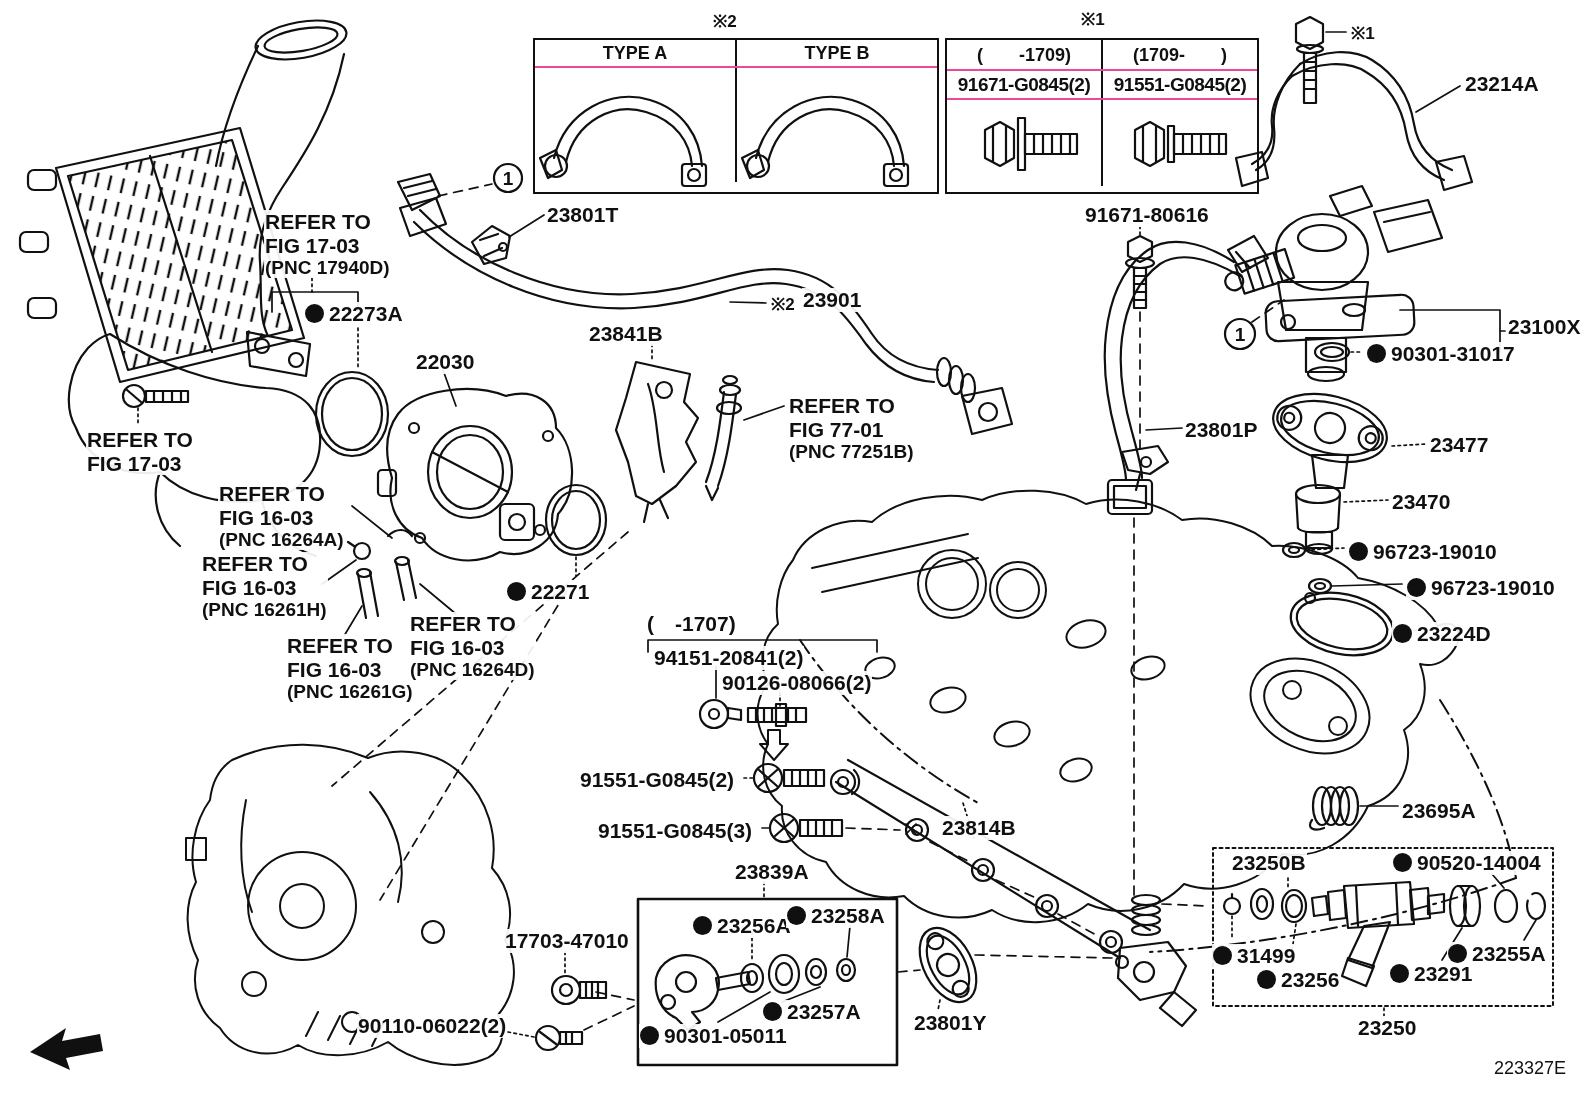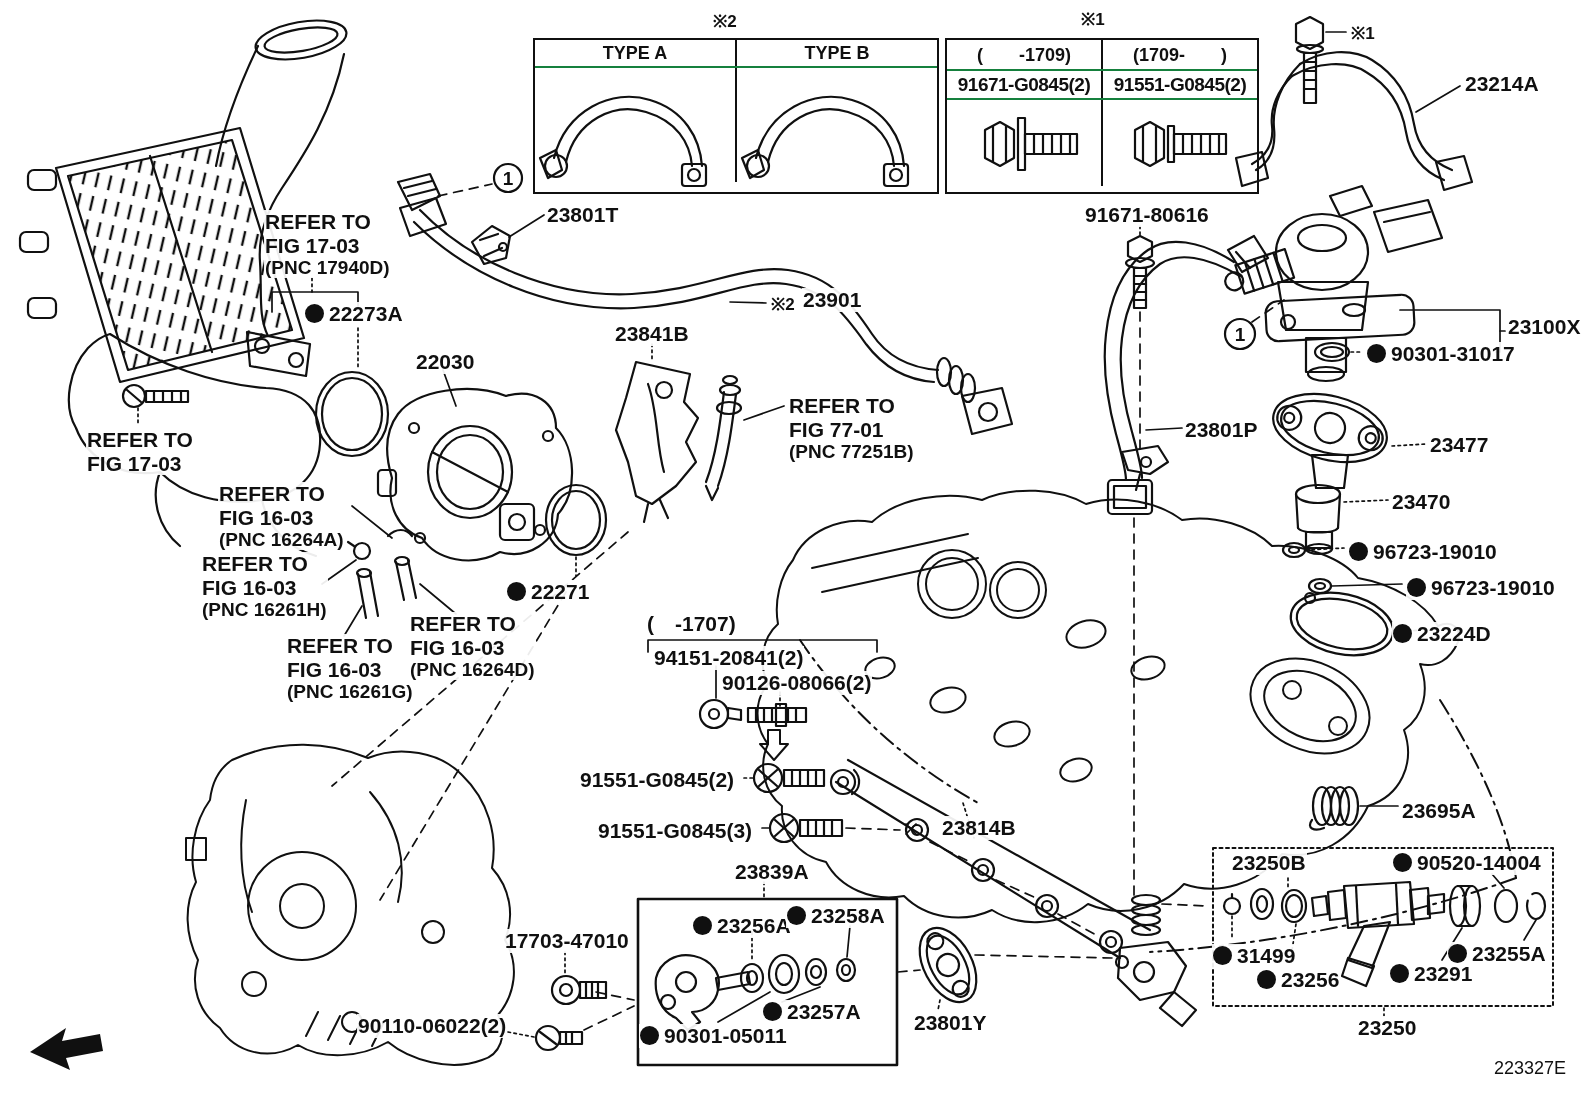--- a/index.html
+++ b/index.html
@@ -13,21 +13,21 @@
   svg.art .fillb{fill:#101010;stroke:none;}
   svg.art text{font-family:"Liberation Sans",sans-serif;font-weight:bold;fill:#101010;stroke:none;}
   .callout{position:absolute;display:flex;align-items:flex-start;gap:5px;
            font-weight:bold;font-size:21px;line-height:1.12;white-space:pre;
            background:rgba(255,255,255,.92);padding:0 1px;z-index:3;}
   .callout.sm{font-size:17px;}
   .callout .dot{width:19px;height:19px;border-radius:50%;background:#101010;flex:0 0 auto;margin-top:2px;}
   .callout .pnc{font-size:19px;}
   .callout .txt span{display:block;}
   .tbl{position:absolute;border:2px solid #101010;z-index:2;}
-  .tbl .row{display:flex;border-bottom:2px solid #15803d;}
+  .tbl .row{display:flex;border-bottom:2px solid #ec4899;}
   .tbl .row.last{border-bottom:none;}
   .tbl .cell{flex:1;text-align:center;font-weight:bold;font-size:18px;padding:3px 0 2px;}
   .tbl .cell.pn{font-size:19px;letter-spacing:-0.5px;}
   .tbl .cell + .cell{border-left:2px solid #101010;}
   .tbl .artrow{flex:1;}
   .legend{position:absolute;left:36px;top:938px;z-index:3;}
   .legend .lrow{display:flex;align-items:center;gap:10px;margin-bottom:7px;font-weight:bold;font-size:19px;}
   .legend .dot{width:20px;height:20px;border-radius:50%;background:#101010;}
   .direction{position:absolute;left:106px;top:1012px;z-index:3;font-weight:bold;}
   .direction .jp{font-size:21px;}
@@ -564,21 +564,21 @@
   <div class="doccode">223327E</div>
 
   <div id="callout-layer">
       <div class="callout sm" style="left: 712px; top: 12px;"><span class="txt"><span>※2</span></span></div>
       <div class="callout sm" style="left: 1080px; top: 10px;"><span class="txt"><span>※1</span></span></div>
       <div class="callout sm" style="left: 1350px; top: 24px;"><span class="txt"><span>※1</span></span></div>
       <div class="callout" style="left: 1464px; top: 72px;"><span class="txt"><span>23214A</span></span></div>
       <div class="callout" style="left: 546px; top: 203px;"><span class="txt"><span>23801T</span></span></div>
       <div class="callout sm" style="left: 770px; top: 295px;"><span class="txt"><span>※2</span></span></div>
       <div class="callout" style="left: 802px; top: 288px;"><span class="txt"><span>23901</span></span></div>
-      <div class="callout" style="left: 614px; top: 322px; justify-content: flex-end;"><span class="txt"><span>23841B</span></span></div>
+      <div class="callout" style="left: 588px; top: 322px; justify-content: flex-end;"><span class="txt"><span>23841B</span></span></div>
       <div class="callout" style="left: 415px; top: 350px;"><span class="txt"><span>22030</span></span></div>
       <div class="callout" style="left: 264px; top: 210px;"><span class="txt"><span>REFER TO</span><span>FIG 17-03</span><span class="pnc">(PNC 17940D)</span></span></div>
       <div class="callout" style="left: 304px; top: 302px;"><span class="dot"></span><span class="txt"><span>22273A</span></span></div>
       <div class="callout" style="left: 86px; top: 428px;"><span class="txt"><span>REFER TO</span><span>FIG 17-03</span></span></div>
       <div class="callout" style="left: 218px; top: 482px;"><span class="txt"><span>REFER TO</span><span>FIG 16-03</span><span class="pnc">(PNC 16264A)</span></span></div>
       <div class="callout" style="left: 201px; top: 552px;"><span class="txt"><span>REFER TO</span><span>FIG 16-03</span><span class="pnc">(PNC 16261H)</span></span></div>
       <div class="callout" style="left: 286px; top: 634px;"><span class="txt"><span>REFER TO</span><span>FIG 16-03</span><span class="pnc">(PNC 16261G)</span></span></div>
       <div class="callout" style="left: 409px; top: 612px;"><span class="txt"><span>REFER TO</span><span>FIG 16-03</span><span class="pnc">(PNC 16264D)</span></span></div>
       <div class="callout" style="left: 506px; top: 580px;"><span class="dot"></span><span class="txt"><span>22271</span></span></div>
       <div class="callout" style="left: 788px; top: 394px;"><span class="txt"><span>REFER TO</span><span>FIG 77-01</span><span class="pnc">(PNC 77251B)</span></span></div>

